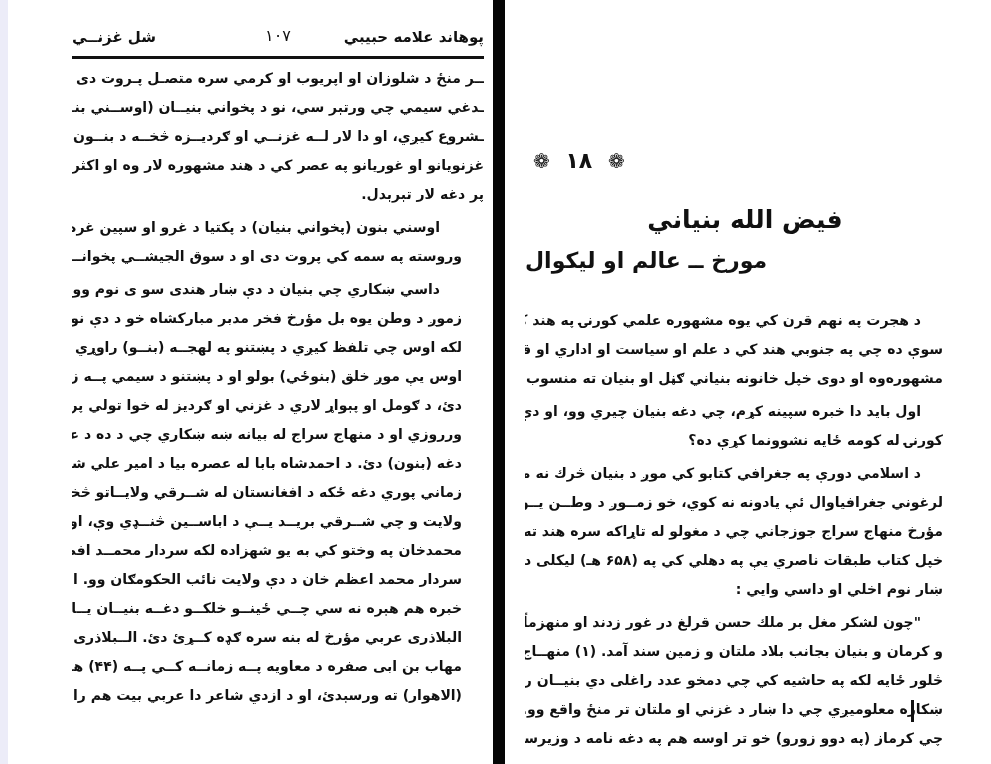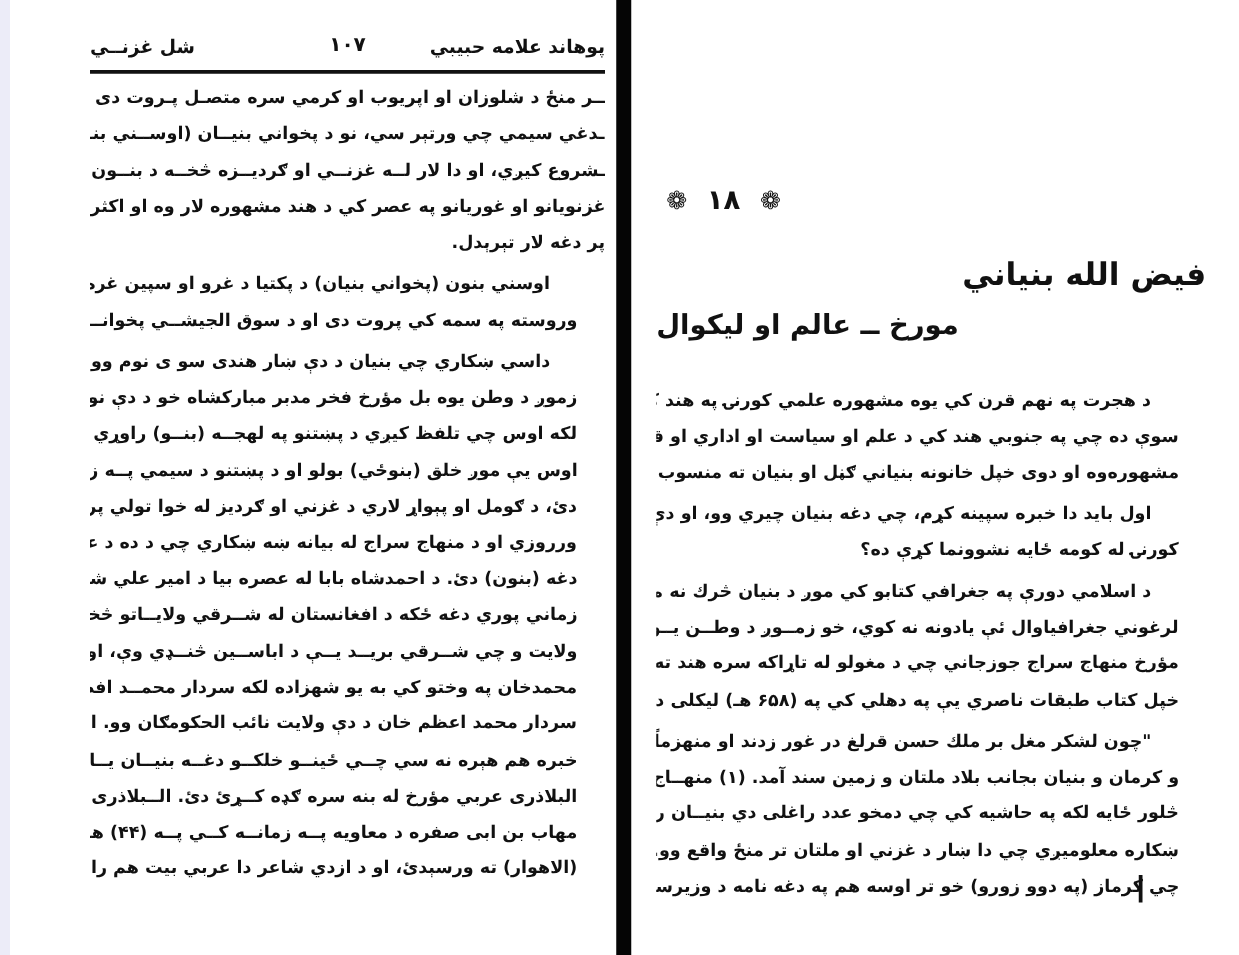--- a/index.html
+++ b/index.html
@@ -26,21 +26,21 @@
     .running-header {
       position: absolute; top: 26px; left: 0; right: 0; height: 30px;
       border-bottom: 3px solid #111;
     }
     .header-author {
       position: absolute; right: 0; top: 2px;
       font-weight: bold; font-size: 15px;
     }
     .header-pagenum {
       position: absolute; left: 50%; transform: translateX(-50%); top: 0px;
-      font-weight: bold; font-size: 16px; letter-spacing: 2px;
+      font-weight: normal; font-size: 16px; letter-spacing: 2px;
     }
     .header-book {
       position: absolute; left: 0; top: 2px;
       font-weight: bold; font-size: 15px;
     }
 
     .body-text {
       position: absolute; left: 0; right: 0;
       font-size: 14px; line-height: 29px; font-weight: bold;
       text-align: justify;
@@ -52,21 +52,21 @@
     .line.last { text-align-last: right; }
 
     .chapter-number {
       position: absolute; top: 148px; left: 0; right: 0;
       text-align: left; font-size: 22px; font-weight: bold;
       direction: rtl;
     }
     .chapter-number .orn { font-size: 20px; margin: 0 8px; }
     .chapter-title {
       position: absolute; top: 205px; left: 0; right: 0;
-      font-size: 25px; font-weight: bold;
+      text-align: center; font-size: 25px; font-weight: bold;
     }
     .chapter-subtitle {
       position: absolute; top: 248px; left: 0; right: 0;
       text-align: left; font-size: 22px; font-weight: bold;
     }
     .page-right .body-text { top: 306px; }
     .cut-mark {
       position: absolute; left: 386px; top: 700px; width: 3px; height: 22px; background: #111;
     }
   </style>
@@ -131,20 +131,21 @@
       </div>
       <div class="para indent">
         <span class="line" style="padding-right: 22px;">اول بايد دا خبره سپينه کړم، چي دغه بنيان چيري وو، او دې علمــي</span>
         <span class="line last">کورنۍ له کومه ځايه نشوونما کړې ده؟</span>
       </div>
       <div class="para indent">
         <span class="line" style="padding-right: 22px;">د اسلامي دورې په جغرافي کتابو کي موږ د بنيان څرك نه مومو، او</span>
         <span class="line">لرغوني جغرافياوال ئې يادونه نه کوي، خو زمــوږ د وطــن يــو مشــهور</span>
         <span class="line">مؤرخ منهاج سراج جوزجاني چي د مغولو له تاړاکه سره هند ته تللــی او</span>
         <span class="line">خپل کتاب طبقات ناصري يې په دهلي کي په (۶۵۸ هـ) ليکلی دئ د دې</span>
+        <span class="line last">ښار نوم اخلي او داسي وايي :</span>
       </div>
       <div class="para indent">
         <span class="line" style="padding-right: 22px;">"چون لشکر مغل بر ملك حسن قرلغ در غور زدند او منهزماً غــزنين</span>
         <span class="line">و کرمان و بنيان بجانب بلاد ملتان و زمين سند آمد. (۱) منهــاج ســراج</span>
         <span class="line">څلور ځايه لکه په حاشيه کي چي دمخو عدد راغلی دي بنيــان راوړي او</span>
         <span class="line">ښکاره معلوميږي چي دا ښار د غزني او ملتان تر منځ واقع وو. څکــــه</span>
         <span class="line last">چي کرماز (په دوو زورو) خو تر اوسه هم په دغه نامه د وزيرستان او تيرا</span>
       </div>
     </div>
   <div class="cut-mark"></div>

